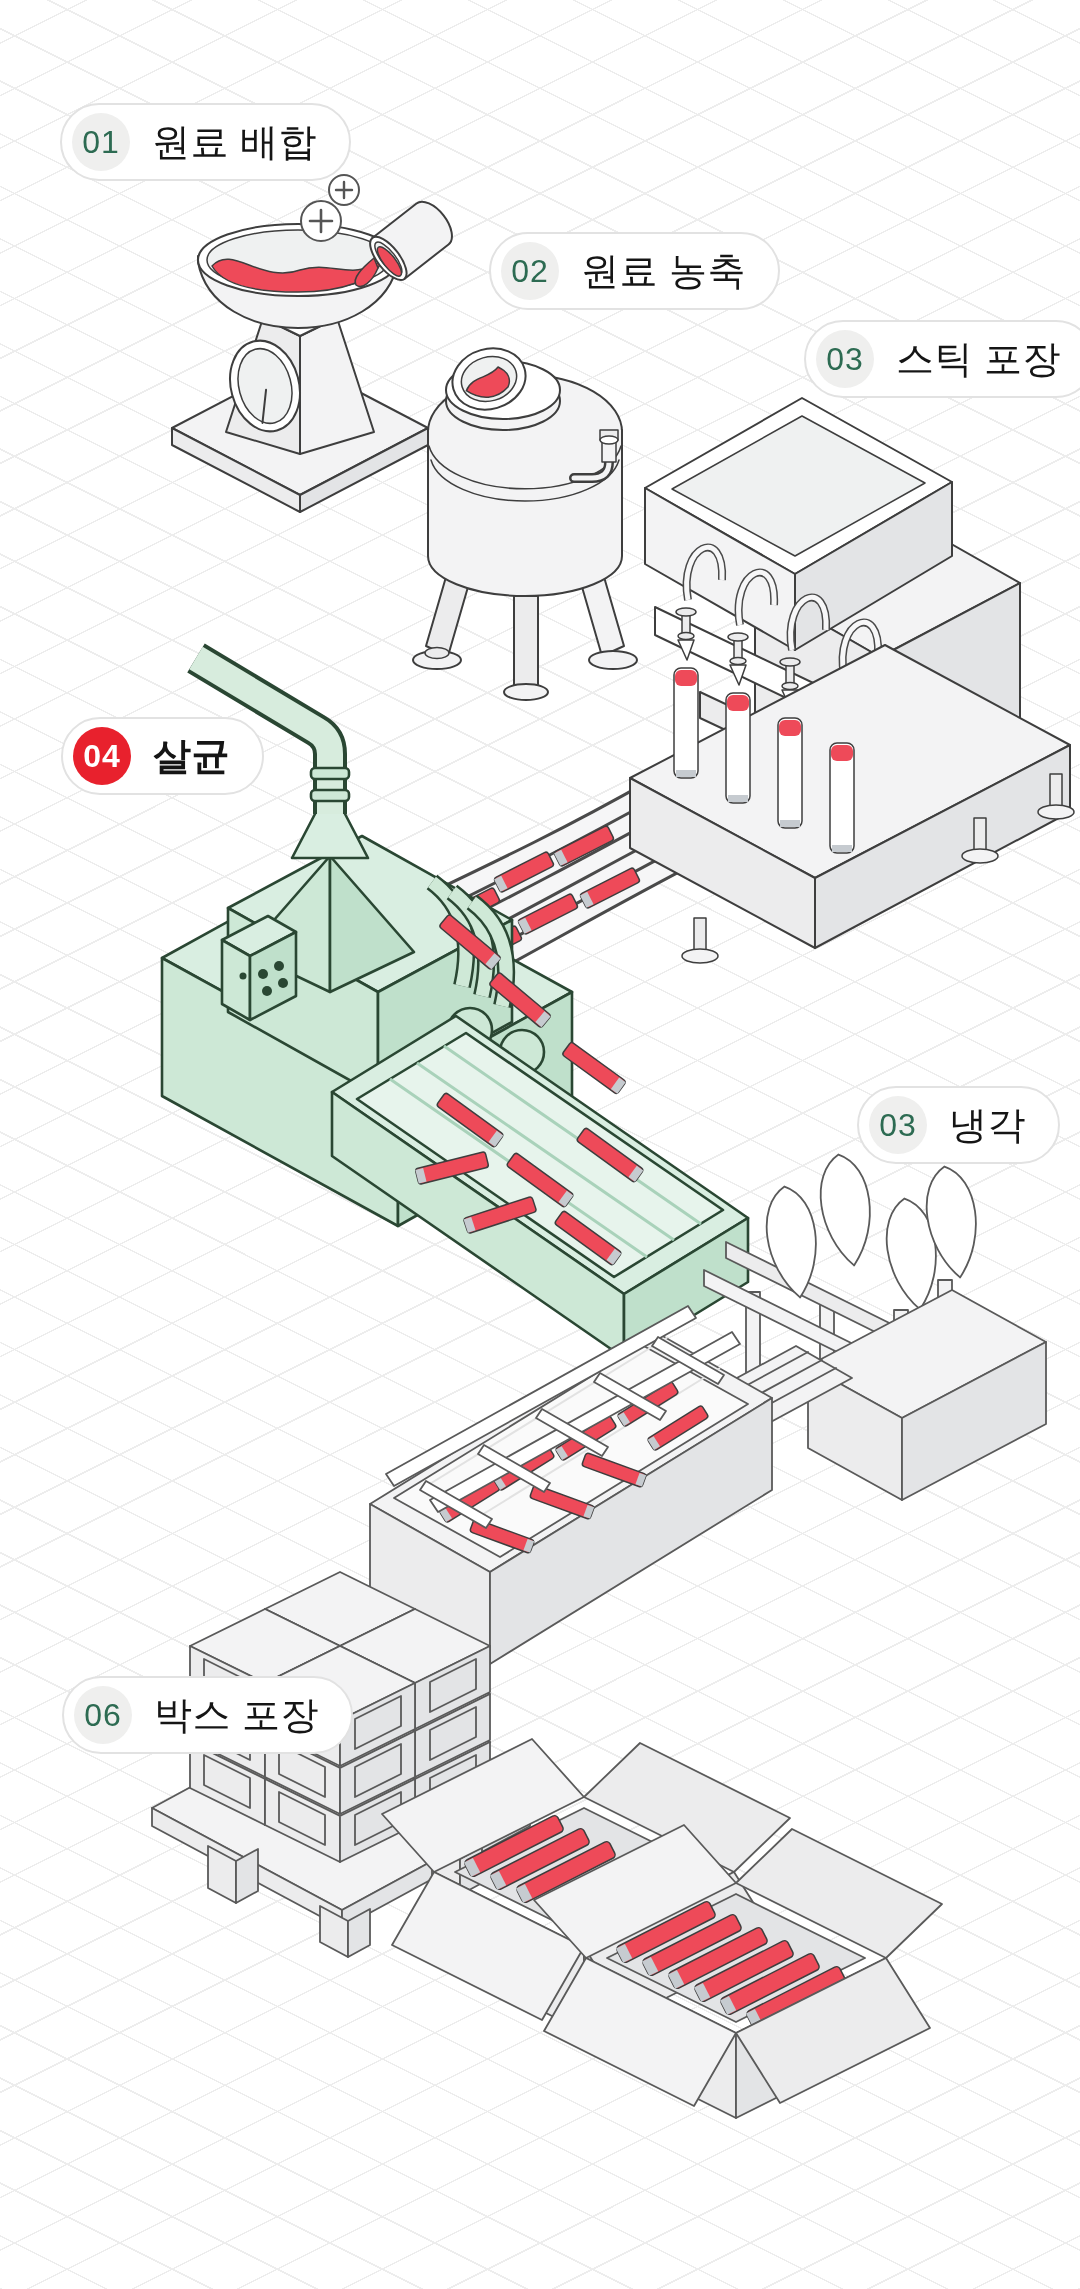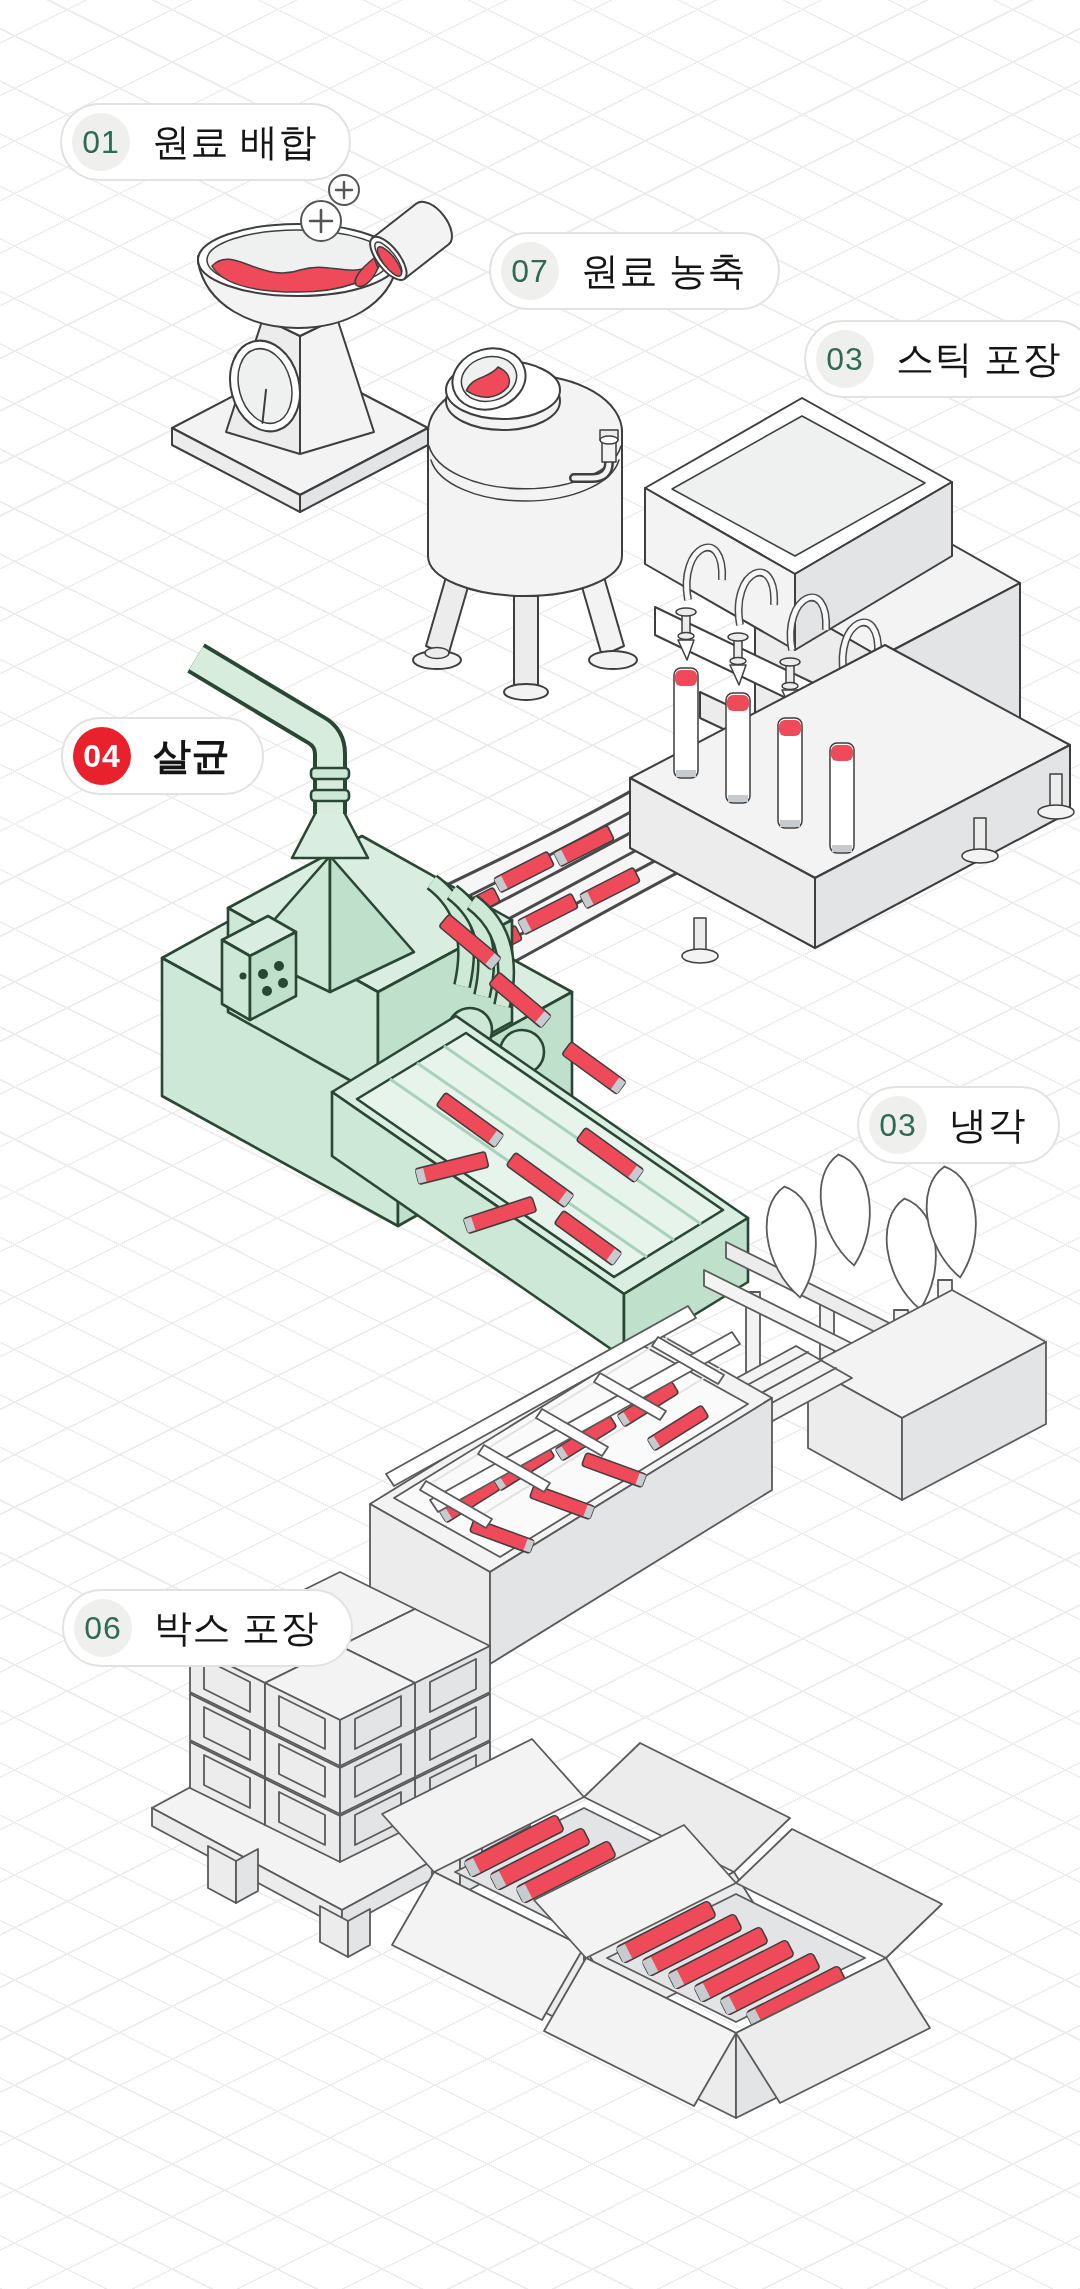--- a/index.html
+++ b/index.html
@@ -512,35 +512,35 @@
     </g>
   </g>
 </svg>
 
 <div class="pill" style="left:60px;top:103px;">
   <div class="badge">01</div>
   <div class="pill-label">원료 배합</div>
 </div>
 
 <div class="pill" style="left:489px;top:232px;">
-  <div class="badge">07</div>
+  <div class="badge">02</div>
   <div class="pill-label">원료 농축</div>
 </div>
 
 <div class="pill" style="left:804px;top:320px;">
   <div class="badge">03</div>
   <div class="pill-label">스틱 포장</div>
 </div>
 
 <div class="pill highlight" style="left:61px;top:717px;">
   <div class="badge">04</div>
   <div class="pill-label">살균</div>
 </div>
 
 <div class="pill" style="left:857px;top:1086px;">
   <div class="badge">03</div>
   <div class="pill-label">냉각</div>
 </div>
 
-<div class="pill" style="left:62px;top:1589px;">
+<div class="pill" style="left:62px;top:1676px;">
   <div class="badge">06</div>
   <div class="pill-label">박스 포장</div>
 </div>
 
 </body></html>

